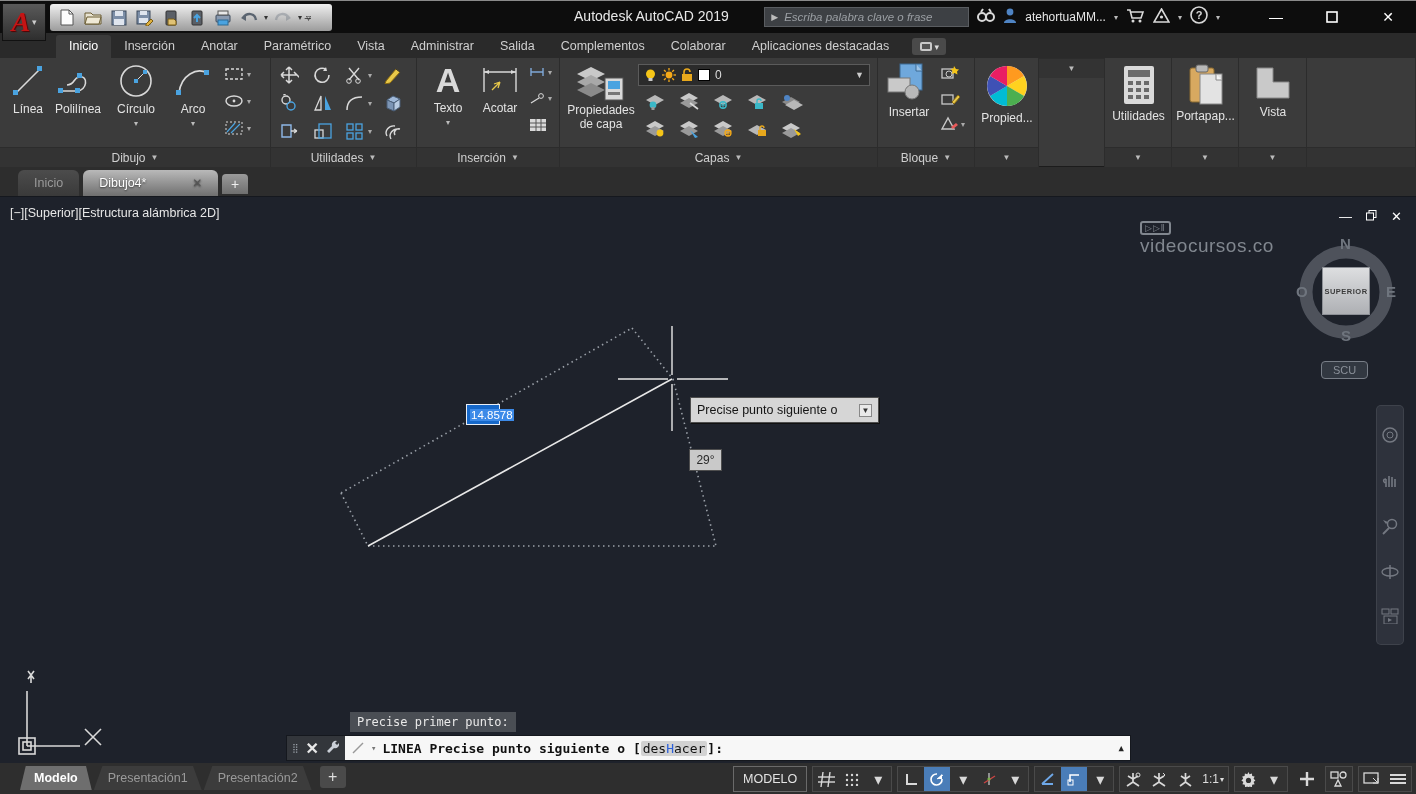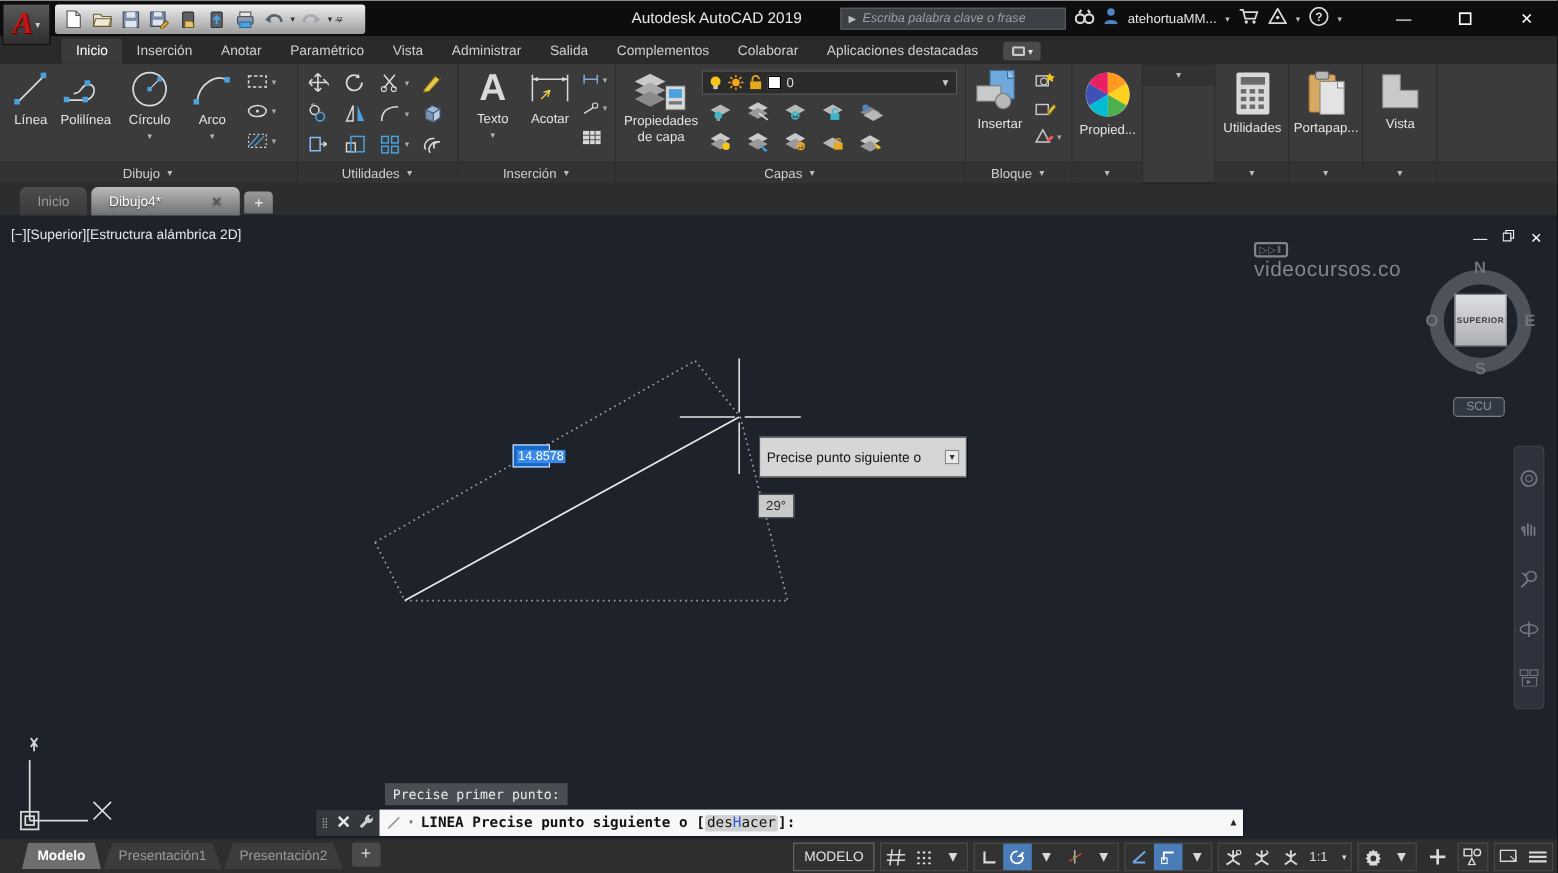--- a/index.html
+++ b/index.html
@@ -72,21 +72,21 @@
   .cube-face { position:absolute; left:1322px; top:70px; width:48px; height:48px; background:linear-gradient(#dddee0,#aeb0b4);
     border:1px solid #8d9096; display:flex; align-items:center; justify-content:center; font-size:7.5px; color:#3a3a3a; font-weight:bold; letter-spacing:0.5px; }
   .cube-letter { position:absolute; color:#6f757e; font-weight:bold; font-size:15px; }
   .scu { position:absolute; left:1321px; top:164px; width:47px; height:18px; border:1px solid #787e87; border-radius:4px;
     background:rgba(90,96,105,0.35); color:#8a9099; font-size:11px; display:flex; align-items:center; justify-content:center; }
   .navbar { position:absolute; left:1376px; top:208px; width:28px; height:240px; background:rgba(130,138,148,0.16);
     border:1px solid rgba(255,255,255,0.08); border-radius:5px; display:flex; flex-direction:column; align-items:center; justify-content:space-around; padding:6px 0; }
   .navbar svg { opacity:0.45; }
   .dynlen { position:absolute; left:466px; top:207px; width:34px; height:21px; background:#1668c9; border:1px solid #e8eef5;
     color:#cfe4ff; font-size:11.5px; display:flex; align-items:center; padding-left:3px; }
-  .cadtip { position:absolute; left:690px; top:200px; width:189px; height:37px; background:#d6d6d6; border:1px solid #4e4e4e;
+  .cadtip { position:absolute; left:690px; top:200px; width:189px; height:26px; background:#d6d6d6; border:1px solid #4e4e4e;
     box-shadow:1px 1px 0 #111; color:#141414; font-size:12.5px; display:flex; align-items:center; padding:0 6px; }
   .cadtip .tipicon { margin-left:auto; width:13px; height:13px; border:1px solid #888; background:#e9e9e9; font-size:8px; color:#333;
     display:flex; align-items:center; justify-content:center; }
   .anglechip { position:absolute; left:689px; top:252px; width:33px; height:22px; background:#c9c9c9; border:1px solid #4e4e4e;
     color:#2a2a2a; font-size:12px; display:flex; align-items:center; justify-content:center; }
   .histchip { position:absolute; left:350px; top:515px; height:20px; background:#4a4e54; color:#e9e9e9;
     font-family:"DejaVu Sans Mono", monospace; font-size:12px; display:flex; align-items:center; padding:0 7px; }
   .cmddock { position:absolute; left:286px; top:538px; width:845px; height:26px; display:flex; background:#33363b; border:1px solid #15181e; }
   .cmdleft { width:58px; display:flex; align-items:center; gap:6px; padding-left:5px; color:#e8e8e8; }
   .cmdgrip { color:#9aa0a8; font-size:9px; letter-spacing:1px; line-height:4px; }
@@ -100,21 +100,21 @@
   .statusbar { position:absolute; left:0; top:762px; width:1416px; height:32px; background:#2e2e2e; display:flex; align-items:center; }
   .ltab { height:24px; display:flex; align-items:center; padding:0 14px; font-size:12.5px; border-radius:0 0 0 0;
     clip-path:polygon(8% 0,92% 0,100% 100%,0 100%); }
   .ltab.active { background:#6e6e6e; color:#fff; font-weight:bold; }
   .ltab.inactive { background:#3c3c3c; color:#9a9a9a; }
   .ltab-plus { width:26px; height:22px; background:#4a4a4a; border-radius:3px; color:#ddd; display:flex; align-items:center; justify-content:center; margin-left:6px; }
   .sgroup { display:flex; align-items:center; height:26px; border:1px solid #4a4a4a; margin-left:5px; background:#323232; }
   .sbtn { height:24px; min-width:26px; display:flex; align-items:center; justify-content:center; padding:0 3px; color:#d9d9d9; }
   .sbtn.blue { background:#4a7db8; }
   .modelbtn { height:26px; border:1px solid #6a6a6a; color:#e3e3e3; font-size:12.5px; display:flex; align-items:center; padding:0 9px; margin-left:8px; background:#323232; }
-  .scale { color:#ddd; font-size:12px; display:flex; gap:13px; align-items:center; padding:0 4px; }
+  .scale { color:#ddd; font-size:12px; display:flex; gap:1px; align-items:center; padding:0 4px; }
 </style>
 </head>
 <body>
 
 <div id="app">
 
   <div class="titlebar">
     <div class="qat">
       <span class="qicon">
           <svg width="16" height="17">

